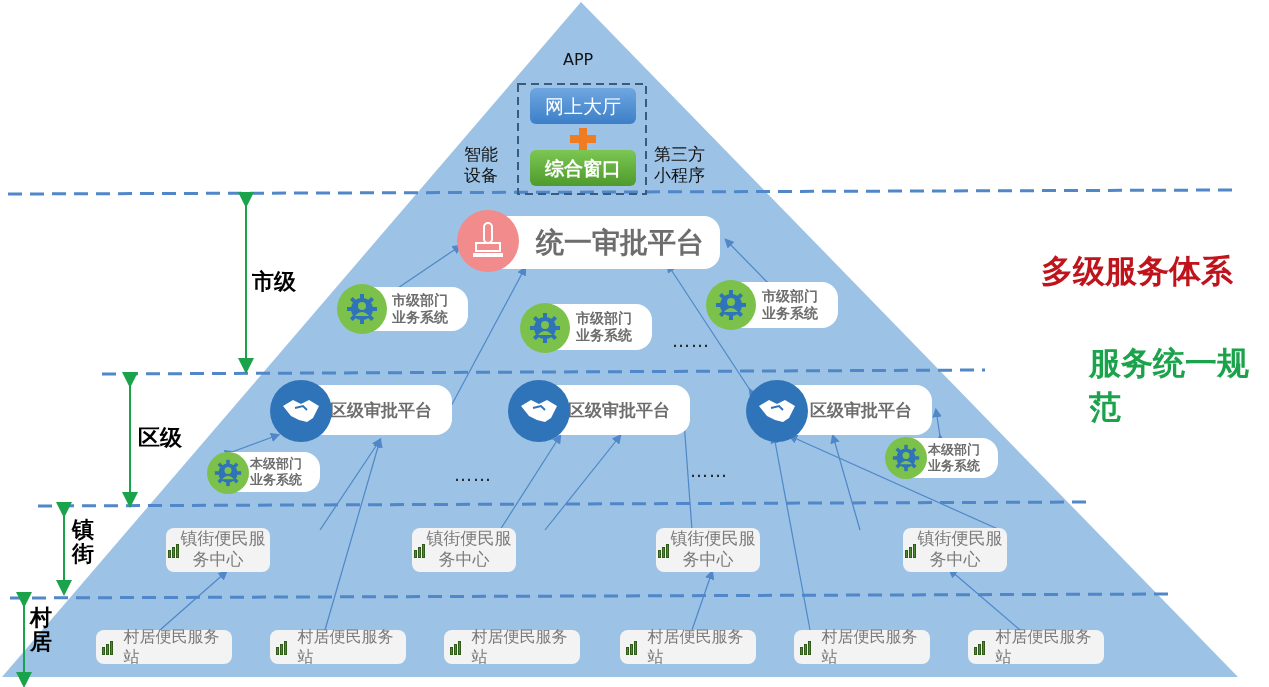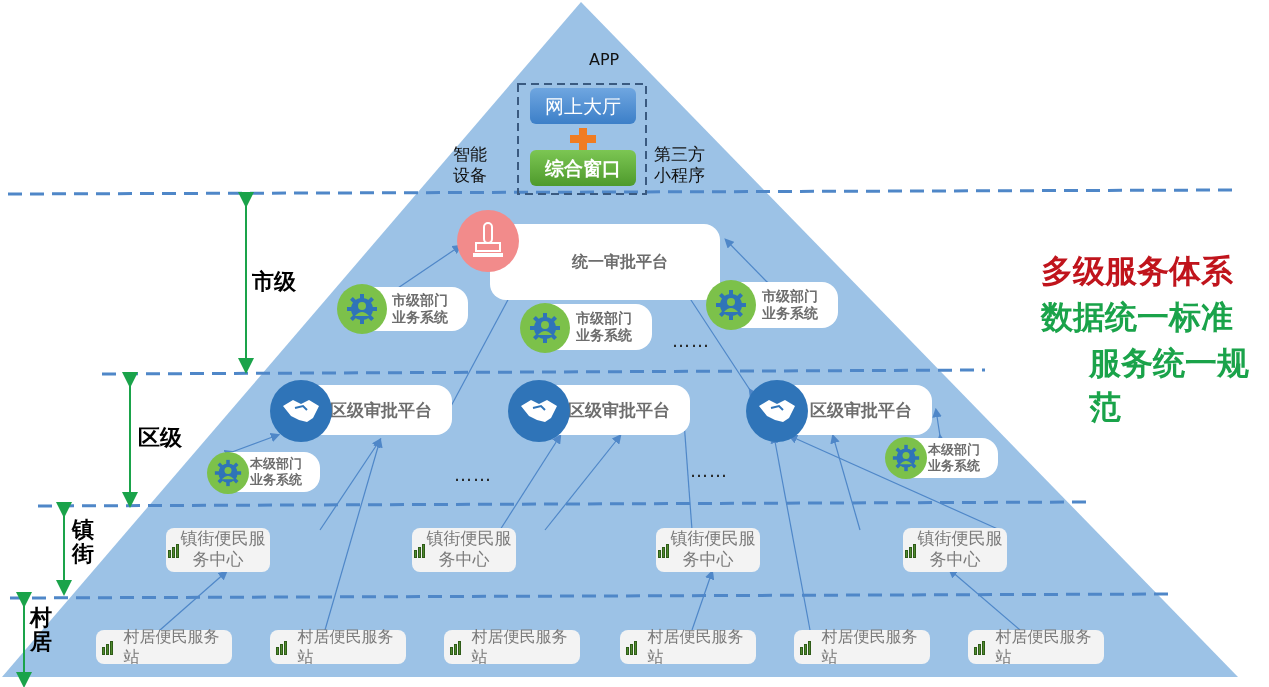--- a/index.html
+++ b/index.html
@@ -63,48 +63,48 @@
       <line x1="692" y1="530" x2="683" y2="408" marker-end="url(#ab)"></line>
       <line x1="810" y1="630" x2="774" y2="436" marker-end="url(#ab)"></line>
       <line x1="860" y1="530" x2="833" y2="436" marker-end="url(#ab)"></line>
       <line x1="1020" y1="630" x2="950" y2="570" marker-end="url(#ab)"></line>
       <line x1="1000" y1="530" x2="790" y2="436" marker-end="url(#ab)"></line>
       <line x1="160" y1="630" x2="226" y2="572" marker-end="url(#ab)"></line>
       <line x1="692" y1="630" x2="712" y2="572" marker-end="url(#ab)"></line>
     </g>
   </svg>
 
-  <div class="abs" style="left:589px;top:50px;font-size:16px;color:#111;">APP</div>
+  <div class="abs" style="left:563px;top:50px;font-size:16px;color:#111;">APP</div>
   <div class="btn" style="left:530px;top:88px;width:106px;height:36px;line-height:36px;background:linear-gradient(#6fa6e0,#3c7fc8);">网上大厅</div>
   <div class="abs" style="left:570px;top:128px;width:26px;height:22px;">
     <div style="position:absolute;left:9px;top:0;width:8px;height:22px;background:#f07c22;"></div>
     <div style="position:absolute;left:0;top:7px;width:26px;height:8px;background:#f07c22;"></div>
   </div>
   <div class="btn" style="left:530px;top:150px;width:106px;height:36px;line-height:36px;font-weight:bold;background:linear-gradient(#7cc653,#4e9a2c);">综合窗口</div>
-  <div class="abs" style="left:453px;top:144px;font-size:17px;line-height:21px;color:#111;">
+  <div class="abs" style="left:464px;top:144px;font-size:17px;line-height:21px;color:#111;">
     <div>智能</div>
     <div>设备</div>
   </div>
   <div class="abs" style="left:654px;top:144px;font-size:17px;line-height:21px;color:#111;">
     <div>第三方</div>
     <div>小程序</div>
   </div>
 
   <div class="level-label" style="left:252px;top:270px;">市级</div>
   <div class="level-label" style="left:138px;top:426px;">区级</div>
   <div class="level-label" style="left:72px;top:518px;">
     <div>镇</div>
     <div>街</div>
   </div>
   <div class="level-label" style="left:30px;top:606px;">
     <div>村</div>
     <div>居</div>
   </div>
 
-  <div class="pill" style="left:490px;top:224px;width:230px;height:76px;font-size:16px;justify-content:center;padding-left:30px;box-sizing:border-box;">
+  <div class="pill" style="left:490px;top:216px;width:230px;height:53px;font-size:28px;justify-content:center;padding-left:30px;box-sizing:border-box;">
     <span>统一审批平台</span>
   </div>
   <div class="circle stamp-circle" style="left:457px;top:210px;width:62px;height:62px;">
     <svg width="36" height="40" viewBox="0 0 36 40">
         <rect x="14" y="2" width="8" height="20" rx="4" fill="none" stroke="#fff" stroke-width="2"></rect>
         <rect x="6" y="22" width="24" height="8" fill="none" stroke="#fff" stroke-width="2"></rect>
         <rect x="3" y="32" width="30" height="4" fill="#fff"></rect>
       </svg>
   </div>
 
@@ -321,15 +321,14 @@
   <div class="card" style="left:968px;top:630px;width:136px;height:34px;display:flex;align-items:center;font-size:16px;">
     <span class="bars" style="margin:0 8px 0 6px;">
         <i style="left:0;height:8px"></i>
         <i style="left:4px;height:11px"></i>
         <i style="left:8px;height:14px"></i>
       </span>
     <span>村居便民服务站</span>
   </div>
 
   <div class="slogan" style="top:250px;color:#c0141c;">多级服务体系</div>
-  <div class="slogan" style="top:296px;color:#1aa34a;">数据统一标准</div>
   <div class="slogan" style="top:342px;color:#1aa34a;margin-left:48px;">服务统一规范</div>
 </div>
 
 </body></html>

